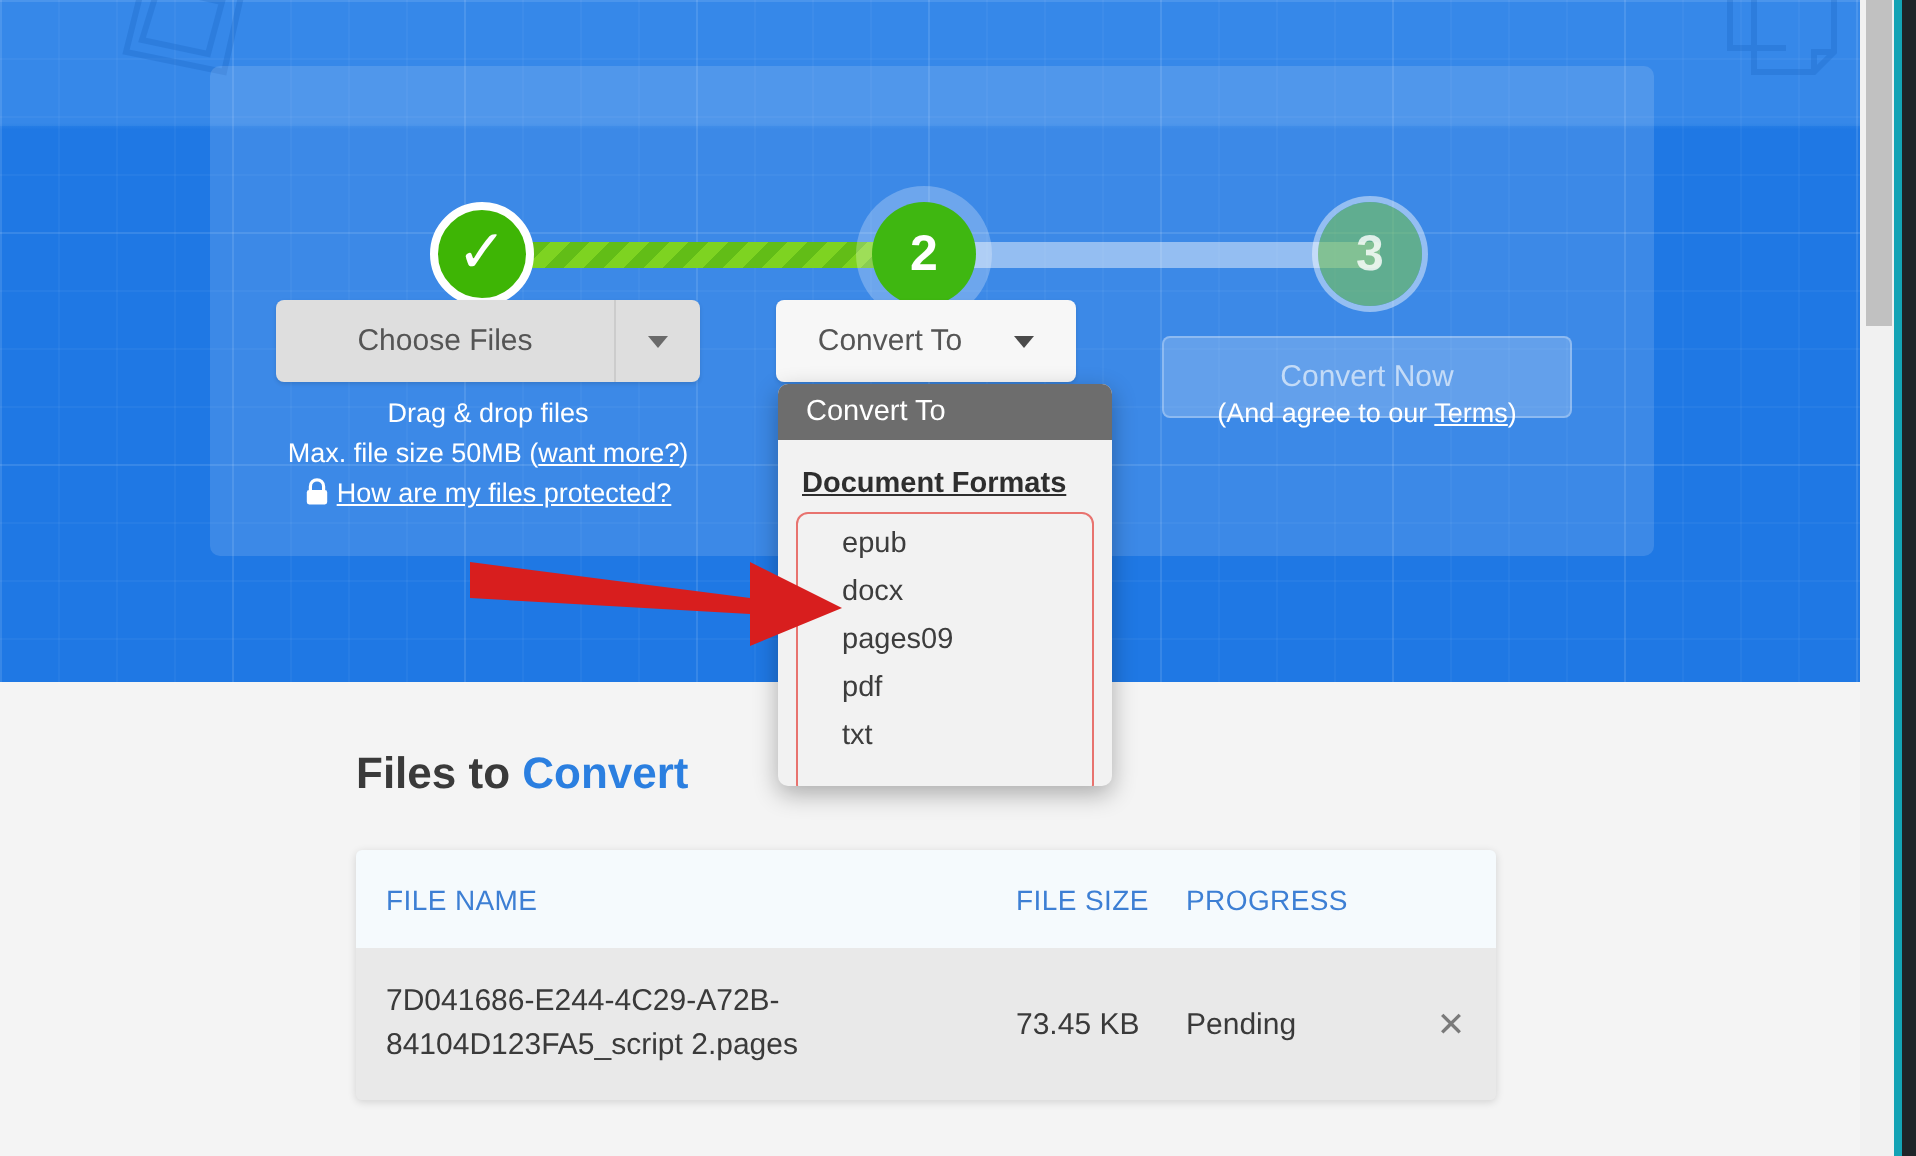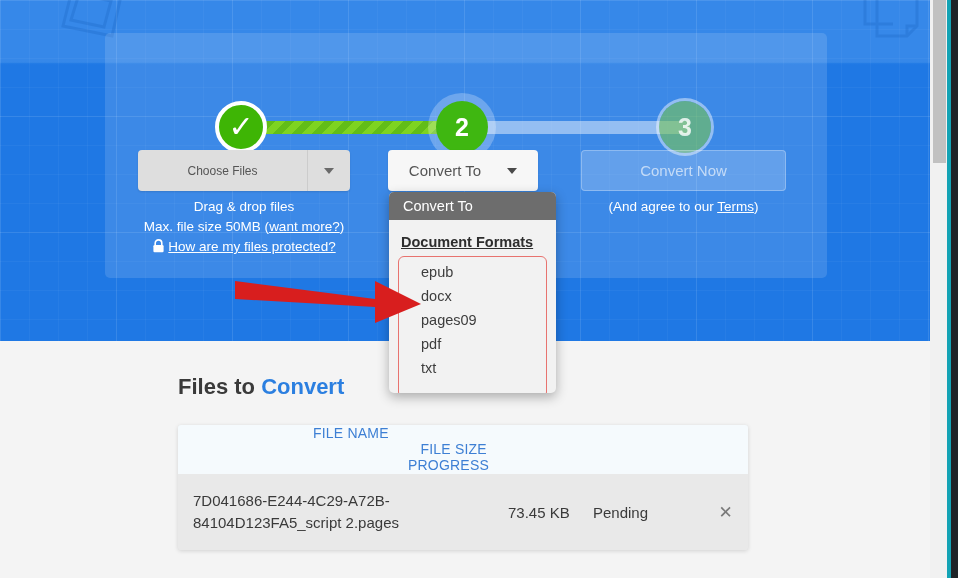--- a/index.html
+++ b/index.html
@@ -90,21 +90,21 @@
   .choose-wrap {
     position:absolute; left:33px; top:2px;
     width:212px; height:41px;
     background:#dedede;
     border-radius:4px;
     display:flex;
     box-shadow:0 1px 2px rgba(0,0,0,.12);
   }
   .choose-main {
     flex:1; display:flex; align-items:center; justify-content:center;
-    font-size:12px; color:#555; border-right:1px solid #cccccc;
+    font-size:15px; color:#555; border-right:1px solid #cccccc;
   }
   .choose-caret {
     width:42px; display:flex; align-items:center; justify-content:center;
   }
   .caret {
     width:0;height:0;border-left:5px solid transparent;
     border-right:5px solid transparent;border-top:6px solid #6a6a6a;
   }
 
   .convertto-btn {
@@ -113,21 +113,21 @@
     border-radius:4px;
     display:flex; align-items:center; justify-content:center;
     box-shadow:0 1px 2px rgba(0,0,0,.12);
     position:absolute;
     color:#555; font-size:15px;
   }
   .convertto-btn .caret { margin-left:26px; border-top-color:#4a4a4a; }
 
   .convertnow-btn {
     position:absolute;
-    left:476px; top:2px; width:205px; height:41px;
+    left:476px; top:20px; width:205px; height:41px;
     background:rgba(255,255,255,.20);
     border:1px solid rgba(255,255,255,.28);
     border-radius:4px;
     display:flex; align-items:center; justify-content:center;
     color:rgba(255,255,255,.62); font-size:15px;
   }
 
   
   .hint {
     position:absolute; color:#ffffff; font-size:13.5px; text-align:center;
@@ -195,21 +195,21 @@
     position:absolute; left:178px; top:425px;
     width:570px;
     border-radius:3px;
     box-shadow:0 1px 4px rgba(0,0,0,.14);
     overflow:hidden;
     background:#e9e9e9;
   }
   .thead {
     height:49px; background:#f5fafd;
     display:flex; align-items:center;
-    color:#3d7fd4; font-size:14px; letter-spacing:.2px;flex-direction:column;
+    color:#3d7fd4; font-size:14px; letter-spacing:.2px;
   }
   .th-name { width:330px; padding-left:15px; }
   .th-size { width:85px; }
   .th-prog { width:110px; }
   .trow {
     min-height:76px; background:#e9e9e9;
     display:flex; align-items:center;
     color:#3a3a3a; font-size:15px;
   }
   .td-name { width:330px; padding-left:15px; line-height:22px; }

